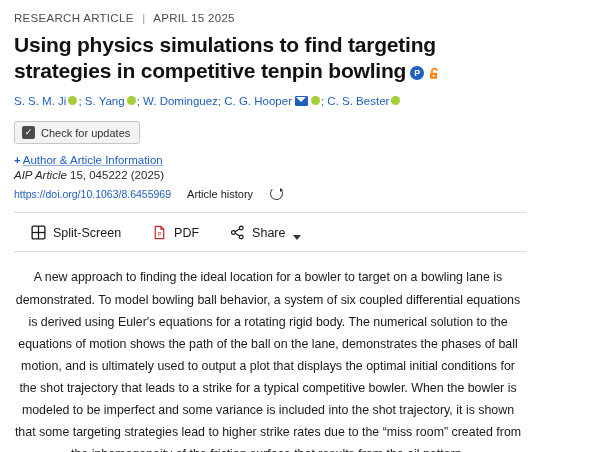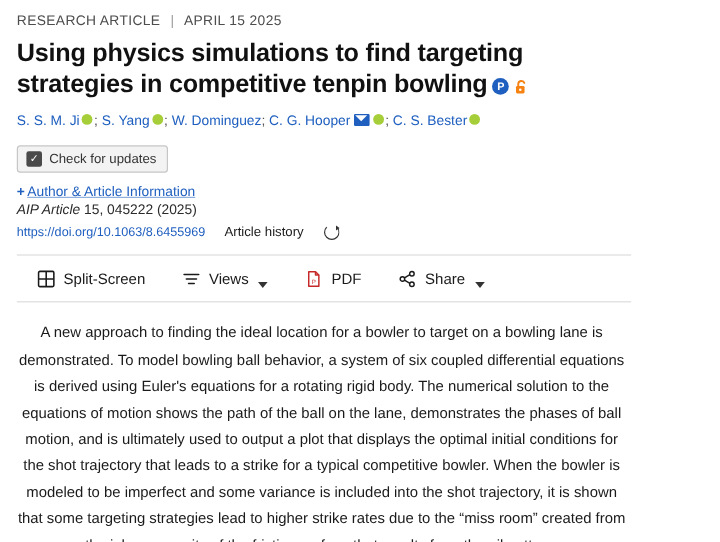--- a/index.html
+++ b/index.html
@@ -295,31 +295,20 @@
       <span class="icn">
         <svg width="15" height="15" viewBox="0 0 16 16">
             <rect x="1.2" y="1.2" width="13.6" height="13.6" rx="1.2" fill="none" stroke="#1a1a1a" stroke-width="1.4"></rect>
             <line x1="8" y1="1.2" x2="8" y2="14.8" stroke="#1a1a1a" stroke-width="1.4"></line>
             <line x1="1.2" y1="8" x2="14.8" y2="8" stroke="#1a1a1a" stroke-width="1.4"></line>
           </svg>
       </span>
       <span>Split-Screen</span>
     </div>
 
-    <div class="tool">
-      <span class="icn">
-        <svg width="15" height="15" viewBox="0 0 16 16">
-            <line x1="1.5" y1="4" x2="14.5" y2="4" stroke="#1a1a1a" stroke-width="1.4" stroke-linecap="round"></line>
-            <line x1="3.5" y1="8" x2="12.5" y2="8" stroke="#1a1a1a" stroke-width="1.4" stroke-linecap="round"></line>
-            <line x1="5.5" y1="12" x2="10.5" y2="12" stroke="#1a1a1a" stroke-width="1.4" stroke-linecap="round"></line>
-          </svg>
-      </span>
-      <span>Views</span>
-      <span class="caret"></span>
-    </div>
 
     <div class="tool">
       <span class="icn">
         <svg width="15" height="15" viewBox="0 0 16 16">
             <path d="M3.5 1.5h6l3 3v10h-9z" fill="none" stroke="#c62828" stroke-width="1.3" stroke-linejoin="round"></path>
             <path d="M9.5 1.5v3h3" fill="none" stroke="#c62828" stroke-width="1.3" stroke-linejoin="round"></path>
             <text x="8" y="12" font-size="5.5" text-anchor="middle" fill="#c62828" font-family="Liberation Sans, sans-serif">P</text>
           </svg>
       </span>
       <span>PDF</span>

